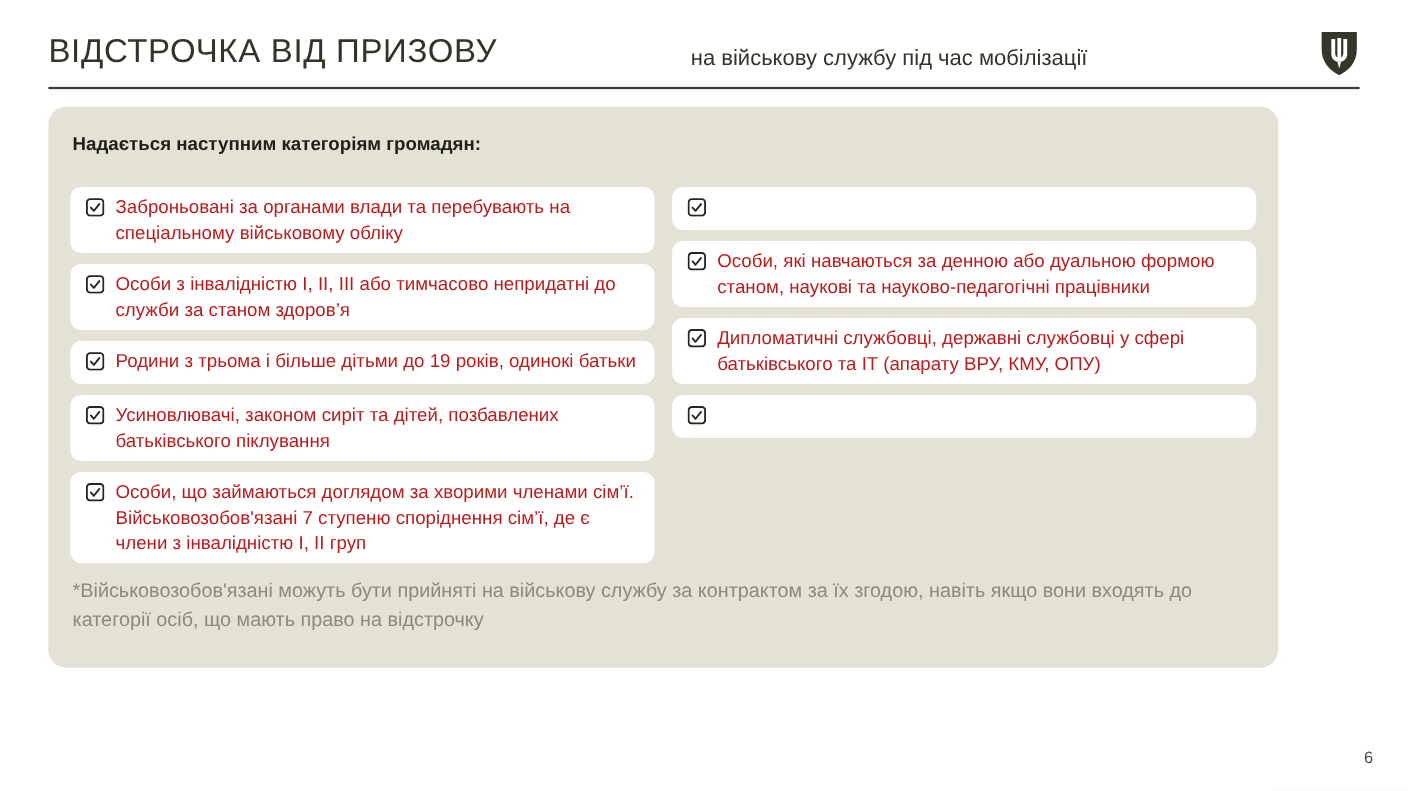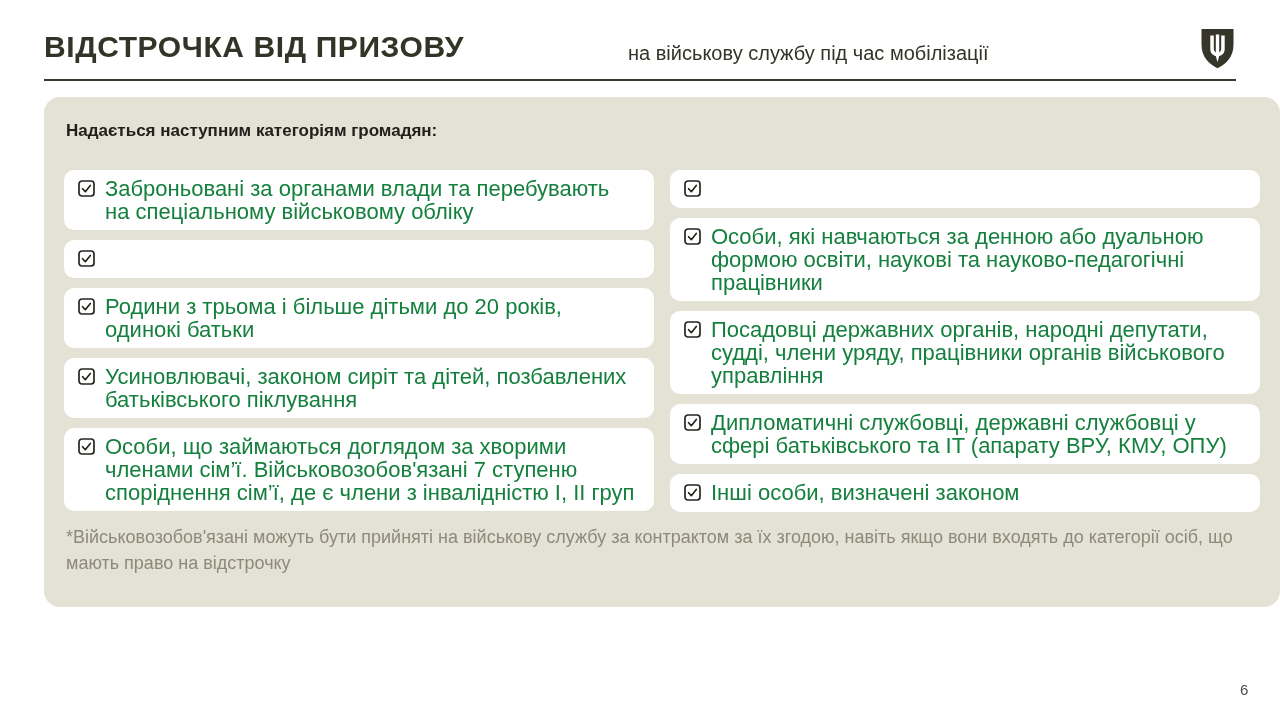--- a/index.html
+++ b/index.html
@@ -7,52 +7,52 @@
   body {
     background:#ffffff;
     font-family:"Liberation Sans", sans-serif;
     position:relative;
     overflow:hidden;
   }
   .slide { position:absolute; inset:0; }
 
   .title {
     position:absolute; left:44px; top:30px;
-    font-size:30px; font-weight:bold; letter-spacing:0.6px;
+    font-size:30px; font-weight:normal; letter-spacing:0.6px;
     color:#343327;
   }
   .subtitle {
     position:absolute; left:628px; top:42px;
     font-size:20px; color:#343327;
   }
   .logo { position:absolute; left:1199px; top:27px; width:37px; height:45px; }
   .header-rule {
     position:absolute; left:44px; top:79px; width:1192px; height:2px;
     background:#3b3a2e;
   }
 
   .panel {
-    position:absolute; left:44px; top:97px; width:1236px; height:510px;
+    position:absolute; left:44px; top:97px; width:1118px; height:510px;
     background:#e4e2d5; border-radius:16px;
     padding:24px 20px 18px 20px;
   }
   .panel-heading {
     font-size:17px; font-weight:bold; color:#21211b;
     margin:0 0 29px 2px;
   }
   .columns { display:flex; gap:16px; }
   .col { flex:1; display:flex; flex-direction:column; gap:10px; }
   .card {
     background:#ffffff; border-radius:10px;
     padding:7px 16px 7px 14px;
     display:flex; gap:10px; align-items:flex-start;
     width:100%;
   }
   .cb { flex:0 0 auto; margin-top:3px; display:block; }
-  .card-text { font-size:22px; line-height:23px; color:#15803d; }
+  .card-text { font-size:17px; line-height:23px; color:#b91c1c; }
 
   .footnotes { margin:12px 0 0 2px; }
   .footnote { font-size:18px; line-height:26px; color:#8d897b; }
 
   .page-number {
     position:absolute; left:1240px; top:681px;
     font-size:15px; color:#4c4c46;
   }
 </style>
 </head>
@@ -87,27 +87,28 @@
                 <rect x="1" y="1" width="15" height="15" rx="3" fill="none" stroke="#26251f" stroke-width="1.7"></rect>
                 <path d="M4.6 8.7 l2.7 3 l5 -6.2" fill="none" stroke="#26251f" stroke-width="1.7" stroke-linecap="round" stroke-linejoin="round"></path>
               </svg></span>
           <span class="card-text">Заброньовані за органами влади та перебувають на спеціальному військовому обліку</span>
         </div>
         <div class="card">
           <span class="cb"><svg width="17" height="17" viewBox="0 0 17 17">
                 <rect x="1" y="1" width="15" height="15" rx="3" fill="none" stroke="#26251f" stroke-width="1.7"></rect>
                 <path d="M4.6 8.7 l2.7 3 l5 -6.2" fill="none" stroke="#26251f" stroke-width="1.7" stroke-linecap="round" stroke-linejoin="round"></path>
               </svg></span>
+          <span class="card-text">Особи з інвалідністю I, II, III або тимчасово непридатні до служби за станом здоров’я</span>
         </div>
         <div class="card">
           <span class="cb"><svg width="17" height="17" viewBox="0 0 17 17">
                 <rect x="1" y="1" width="15" height="15" rx="3" fill="none" stroke="#26251f" stroke-width="1.7"></rect>
                 <path d="M4.6 8.7 l2.7 3 l5 -6.2" fill="none" stroke="#26251f" stroke-width="1.7" stroke-linecap="round" stroke-linejoin="round"></path>
               </svg></span>
-          <span class="card-text">Родини з трьома і більше дітьми до 20 років, одинокі батьки</span>
+          <span class="card-text">Родини з трьома і більше дітьми до 19 років, одинокі батьки</span>
         </div>
         <div class="card">
           <span class="cb"><svg width="17" height="17" viewBox="0 0 17 17">
                 <rect x="1" y="1" width="15" height="15" rx="3" fill="none" stroke="#26251f" stroke-width="1.7"></rect>
                 <path d="M4.6 8.7 l2.7 3 l5 -6.2" fill="none" stroke="#26251f" stroke-width="1.7" stroke-linecap="round" stroke-linejoin="round"></path>
               </svg></span>
           <span class="card-text">Усиновлювачі, законом сиріт та дітей, позбавлених батьківського піклування</span>
         </div>
         <div class="card">
           <span class="cb"><svg width="17" height="17" viewBox="0 0 17 17">
@@ -123,42 +124,34 @@
           <span class="cb"><svg width="17" height="17" viewBox="0 0 17 17">
                 <rect x="1" y="1" width="15" height="15" rx="3" fill="none" stroke="#26251f" stroke-width="1.7"></rect>
                 <path d="M4.6 8.7 l2.7 3 l5 -6.2" fill="none" stroke="#26251f" stroke-width="1.7" stroke-linecap="round" stroke-linejoin="round"></path>
               </svg></span>
         </div>
         <div class="card">
           <span class="cb"><svg width="17" height="17" viewBox="0 0 17 17">
                 <rect x="1" y="1" width="15" height="15" rx="3" fill="none" stroke="#26251f" stroke-width="1.7"></rect>
                 <path d="M4.6 8.7 l2.7 3 l5 -6.2" fill="none" stroke="#26251f" stroke-width="1.7" stroke-linecap="round" stroke-linejoin="round"></path>
               </svg></span>
-          <span class="card-text">Особи, які навчаються за денною або дуальною формою освіти, наукові та науково-педагогічні працівники</span>
-        </div>
-        <div class="card">
-          <span class="cb"><svg width="17" height="17" viewBox="0 0 17 17">
-                <rect x="1" y="1" width="15" height="15" rx="3" fill="none" stroke="#26251f" stroke-width="1.7"></rect>
-                <path d="M4.6 8.7 l2.7 3 l5 -6.2" fill="none" stroke="#26251f" stroke-width="1.7" stroke-linecap="round" stroke-linejoin="round"></path>
-              </svg></span>
-          <span class="card-text">Посадовці державних органів, народні депутати, судді, члени уряду, працівники органів військового управління</span>
+          <span class="card-text">Особи, які навчаються за денною або дуальною формою станом, наукові та науково-педагогічні працівники</span>
         </div>
         <div class="card">
           <span class="cb"><svg width="17" height="17" viewBox="0 0 17 17">
                 <rect x="1" y="1" width="15" height="15" rx="3" fill="none" stroke="#26251f" stroke-width="1.7"></rect>
                 <path d="M4.6 8.7 l2.7 3 l5 -6.2" fill="none" stroke="#26251f" stroke-width="1.7" stroke-linecap="round" stroke-linejoin="round"></path>
               </svg></span>
           <span class="card-text">Дипломатичні службовці, державні службовці у сфері батьківського та IT (апарату ВРУ, КМУ, ОПУ)</span>
         </div>
         <div class="card">
           <span class="cb"><svg width="17" height="17" viewBox="0 0 17 17">
                 <rect x="1" y="1" width="15" height="15" rx="3" fill="none" stroke="#26251f" stroke-width="1.7"></rect>
                 <path d="M4.6 8.7 l2.7 3 l5 -6.2" fill="none" stroke="#26251f" stroke-width="1.7" stroke-linecap="round" stroke-linejoin="round"></path>
               </svg></span>
-          <span class="card-text">Інші особи, визначені законом</span>
         </div>
       </div>
     </div>
 
     <div class="footnotes">
       <div class="footnote">*Військовозобов'язані можуть бути прийняті на військову службу за контрактом за їх згодою, навіть якщо вони входять до категорії осіб, що мають право на відстрочку</div>
     </div>
   </div>
 
   <div class="page-number">6</div>

